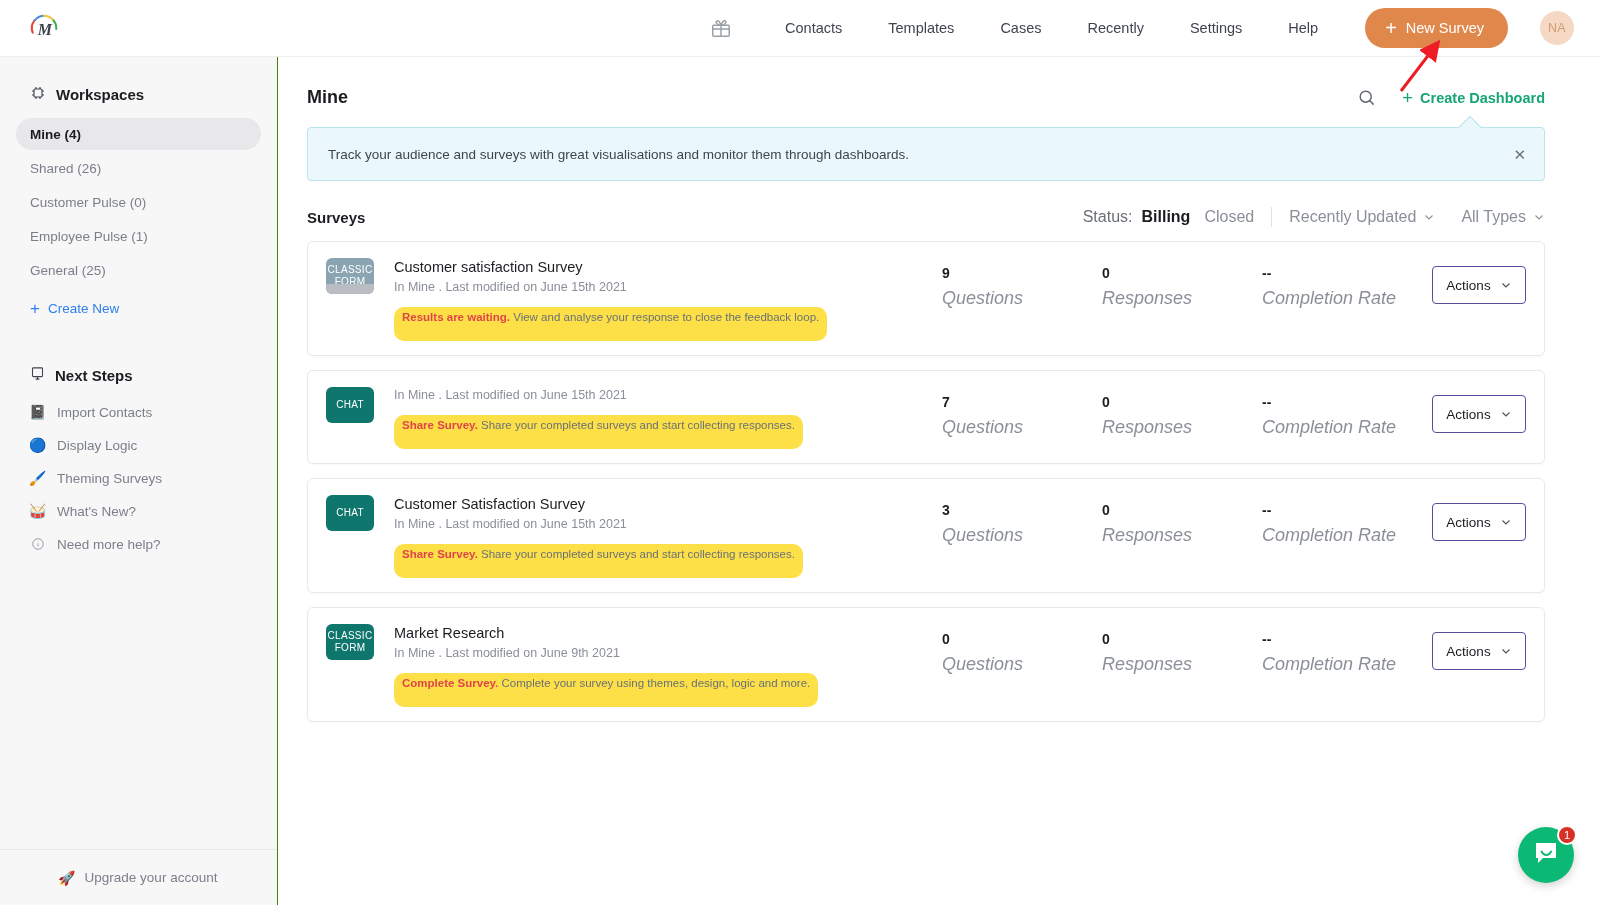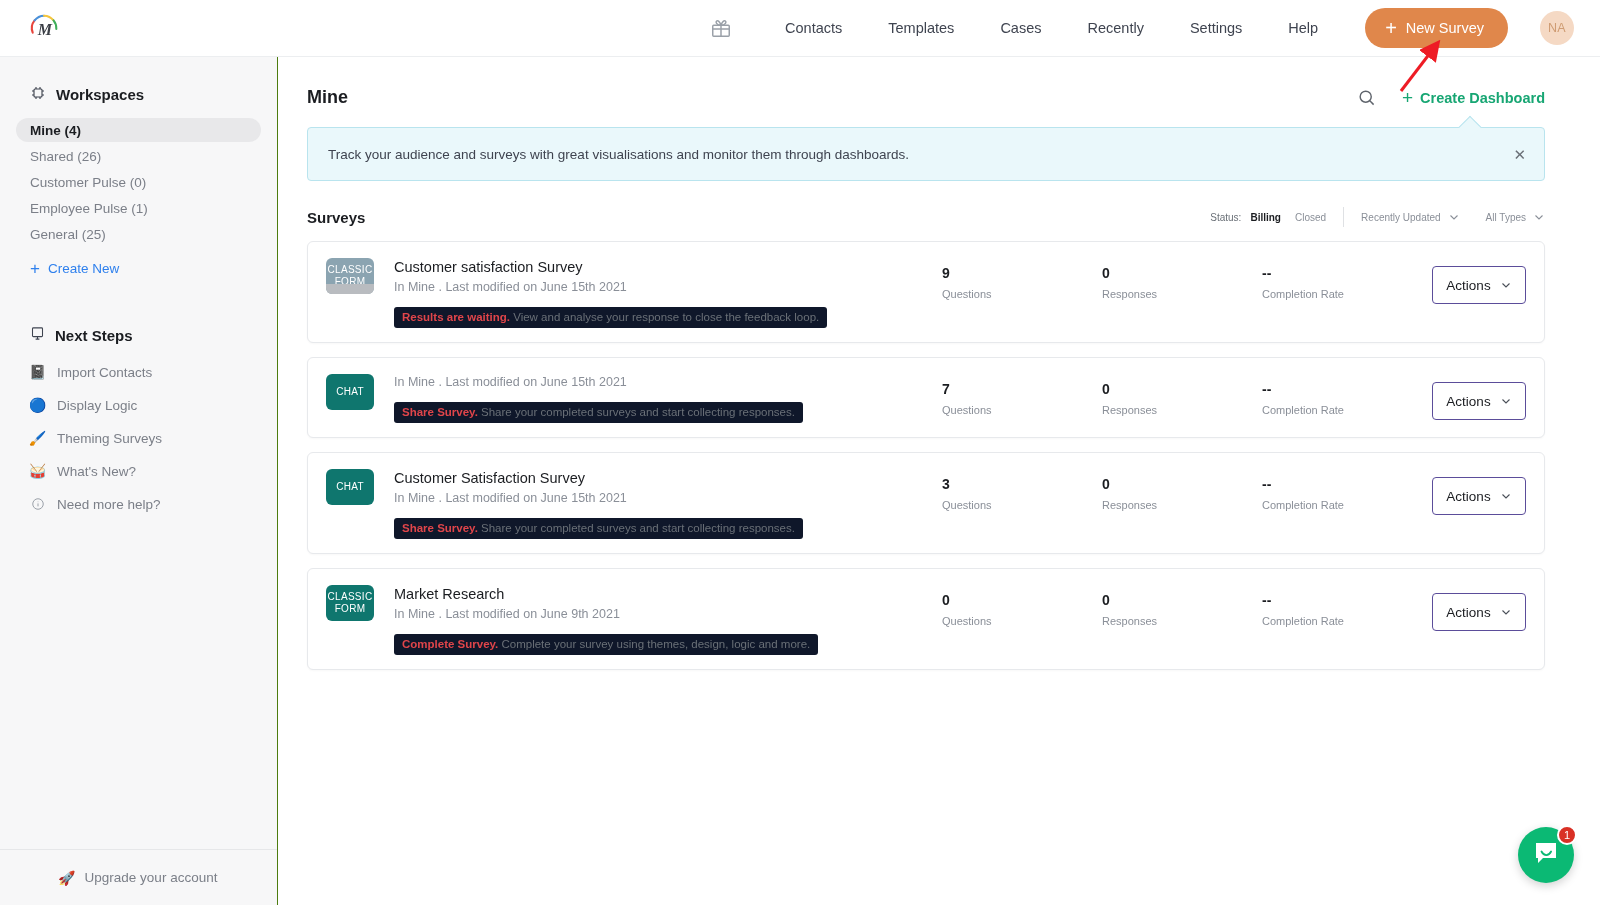--- a/index.html
+++ b/index.html
@@ -64,21 +64,21 @@
   }
   .sb-scroll { flex: 1; padding: 28px 16px 0 16px; overflow: hidden; }
   .sb-head {
     display: flex; align-items: center; gap: 10px;
     padding: 0 0 0 14px; margin-bottom: 14px;
     font-size: 15px; font-weight: bold; color: #1b1d21;
   }
   .sb-head.second { margin-top: 42px; margin-bottom: 12px; }
   .sb-item {
     display: flex; align-items: center;
-    height: 24px; padding: 0 14px; border-radius: 16px;
+    height: 32px; padding: 0 14px; border-radius: 16px;
     font-size: 13.5px; color: #7b7f88; cursor: pointer;
     margin-bottom: 2px;
   }
   .sb-item.active { background: #e8e8ea; color: #1b1d21; font-weight: bold; }
   .sb-create {
     display: flex; align-items: center; gap: 8px;
     height: 32px; padding: 0 14px; margin-top: 6px;
     font-size: 13.5px; color: #2f80ed; cursor: pointer;
   }
   .sb-create .pl { font-size: 17px; line-height: 1; font-weight: 300; }
@@ -120,21 +120,21 @@
     position: absolute; top: -9px; right: 66px;
     width: 16px; height: 16px; background: #eaf8fb;
     border-left: 1px solid #b9e4ee; border-top: 1px solid #b9e4ee;
     transform: rotate(45deg);
   }
   .tip-close { margin-left: auto; cursor: pointer; color: #6a7077; font-size: 15px; line-height: 1; position: relative; z-index: 2;}
 
   
   .filterbar { display: flex; align-items: center; margin-top: 26px; }
   .sec-title { font-size: 15px; font-weight: bold; color: #1b1d21; }
-  .filters { margin-left: auto; display: flex; align-items: center; font-size: 10px; color: #8a8f98; text-align: right; }
+  .filters { margin-left: auto; display: flex; align-items: center; font-size: 16px; color: #8a8f98; text-align: right; }
   .status-lbl { color: #6a7077; margin-right: 9px; }
   .status-opt { cursor: pointer; margin-right: 14px; }
   .status-opt.on { color: #1b1d21; font-weight: bold; }
   .divider { width: 1px; height: 20px; background: #dfe1e4; margin: 0 17px 0 3px; }
   .dd { display: flex; align-items: center; gap: 7px; cursor: pointer; margin-right: 26px; }
   .dd:last-child { margin-right: 0; }
   .caret { display:block; }
 
   
   .cards { margin-top: 14px; }
@@ -162,28 +162,28 @@
   .thumb-gray-foot {
     position: absolute; left: 0; bottom: 0; width: 48px; height: 10px;
     background: #b9bcc0; border-radius: 0 0 6px 6px;
   }
   .thumb.green { background: #0f766e; }
   .card-mid { flex: 1; min-width: 0; padding-left: 20px; padding-top: 1px; }
   .card-title { font-size: 14.5px; color: #1b1d21; margin-bottom: 5px; }
   .card-sub { font-size: 12.5px; color: #8a8f98; }
   .badge {
     display: inline-block; margin-top: 13px;
-    background: #0f172a; border-radius: 3px;
-    padding: 4px 8px 5px 8px; font-size: 11.5px; color: #6a7077;
+    background: #fde047; border-radius: 10px;
+    padding: 4px 8px 18px 8px; font-size: 11.5px; color: #6a7077;
   }
   .badge b { color: #e0454a; font-weight: bold; }
   .stats { display: flex; align-items: flex-start; padding-top: 7px; }
   .stat { width: 160px; }
   .stat-num { font-size: 14px; font-weight: bold; color: #1b1d21; margin-bottom: 7px; }
-  .stat-lbl { font-size: 11px; color: #8a8f98; }
+  .stat-lbl { font-size: 18px; color: #8a8f98; font-style: italic; }
   .actions-btn {
     margin-left: 10px; margin-top: 1px;
     border: 1px solid #5b4d9a; border-radius: 4px; background: #fff;
     height: 38px; min-width: 94px; padding: 0 13px;
     display: flex; align-items: center; justify-content: center; gap: 9px;
     font-size: 13.5px; color: #1b1d21; font-family: inherit; cursor: pointer;
   }
 
   
   .annot { position: absolute; top: 33px; left: 1385px; pointer-events: none; z-index: 50; }

